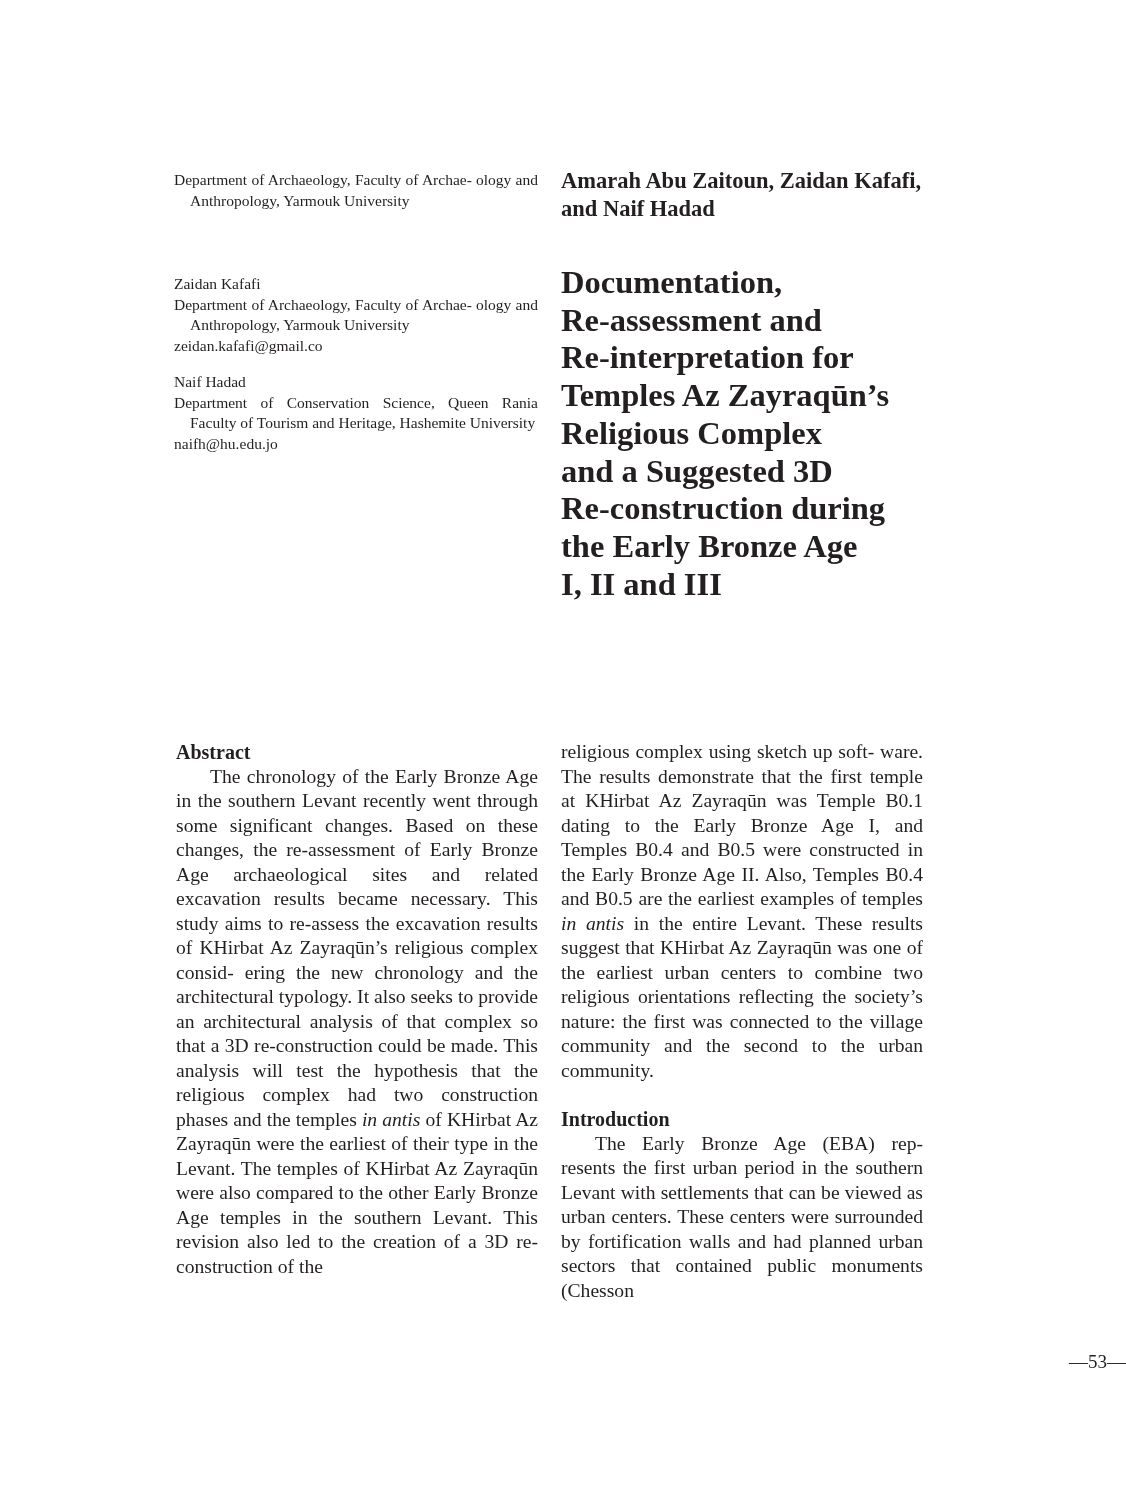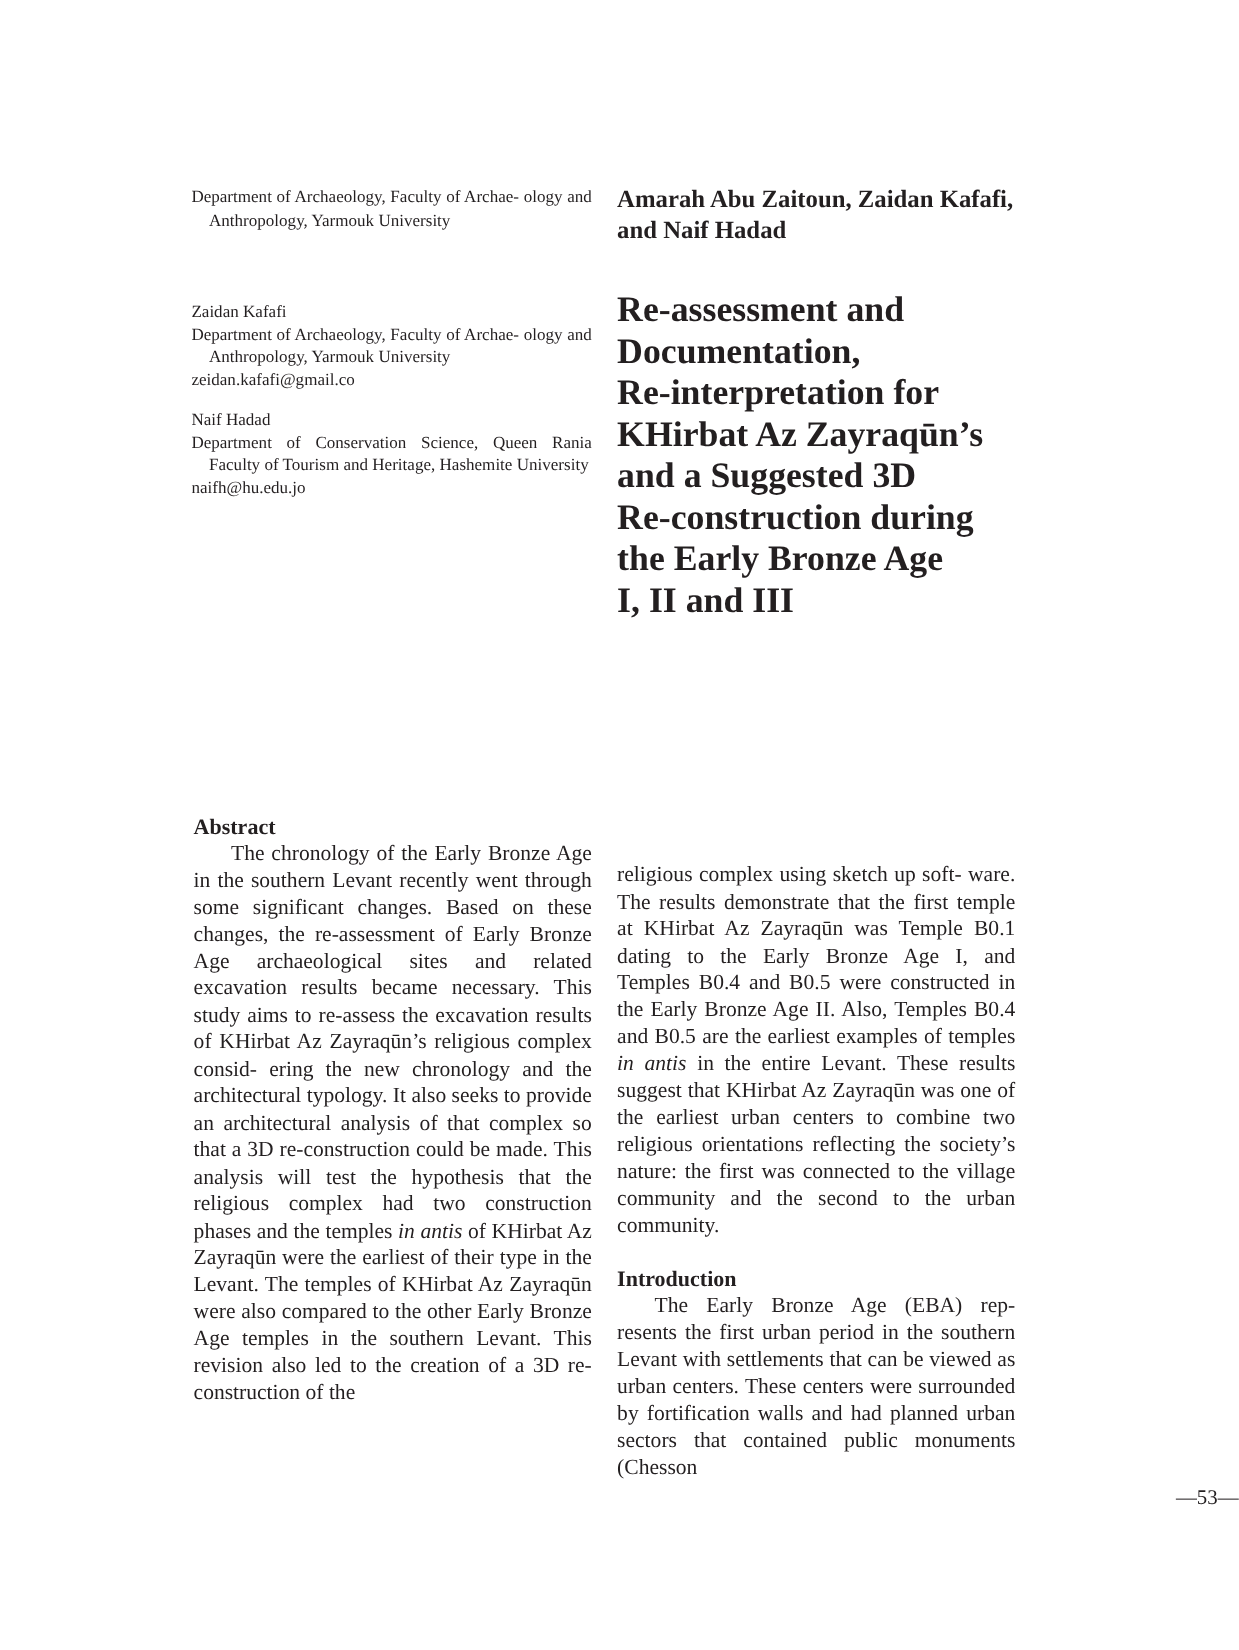--- a/index.html
+++ b/index.html
@@ -80,21 +80,21 @@
       font-weight: bold;
       font-size: 20px;
       line-height: 24.5px;
       margin: 0;
       text-align: left;
     }
     .para {
       margin: 0;
       text-indent: 34px;
     }
-    .para.cont { text-indent: 0; margin-top: 44px; }
+    .para.cont { text-indent: 0; }
     .para em { font-style: italic; }
     #intro-heading { margin-top: 24px; }
 
     .page-number {
       position: absolute;
       left: 0;
       width: 1126px;
       top: 1351px;
       text-align: right;
       font-family: "Liberation Serif", "DejaVu Serif", serif;
@@ -115,24 +115,25 @@
 </div>
 <div class="affil-block" id="affil-3">
   <span class="name">Naif Hadad</span>
   <span class="dept">Department of Conservation Science, Queen Rania Faculty of Tourism and Heritage, Hashemite University</span>
   <span class="email">naifh@hu.edu.jo</span>
 </div>
 
 <h2 class="authors-heading">Amarah Abu Zaitoun, Zaidan Kafafi, and Naif Hadad</h2>
 
 <h1 class="article-title">
+  <span>Documentation,</span>
   <span>Re-assessment and</span>
-  <span>Documentation,</span>
   <span>Re-interpretation for</span>
-  <span>KHirbat Az Zayraqūn’s</span>
+  <span>Temples Az Zayraqūn’s</span>
+  <span>Religious Complex</span>
   <span>and a Suggested 3D</span>
   <span>Re-construction during</span>
   <span>the Early Bronze Age</span>
   <span>I, II and III</span>
 </h1>
 
 <div class="col" id="col-left">
   <h3 class="section-heading">Abstract</h3>
   <p class="para"><span>The chronology of the Early Bronze Age in the southern Levant recently went through some significant changes. Based on these changes, the re-assessment of Early Bronze Age archaeological sites and related excavation results became necessary. This study aims to re-assess the excavation results of KHirbat Az Zayraqūn’s religious complex consid- ering the new chronology and the architectural typology. It also seeks to provide an architectural analysis of that complex so that a 3D re-construction could be made. This analysis will test the hypothesis that the religious complex had two construction phases and the temples </span><em>in antis</em><span> of KHirbat Az Zayraqūn were the earliest of their type in the Levant. The temples of KHirbat Az Zayraqūn were also compared to the other Early Bronze Age temples in the southern Levant. This revision also led to the creation of a 3D re-construction of the</span></p>
 </div>

